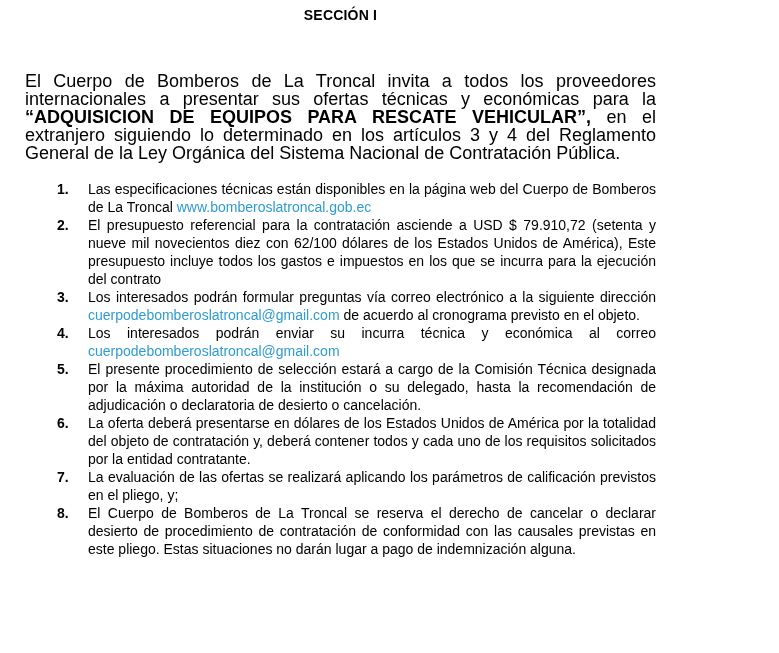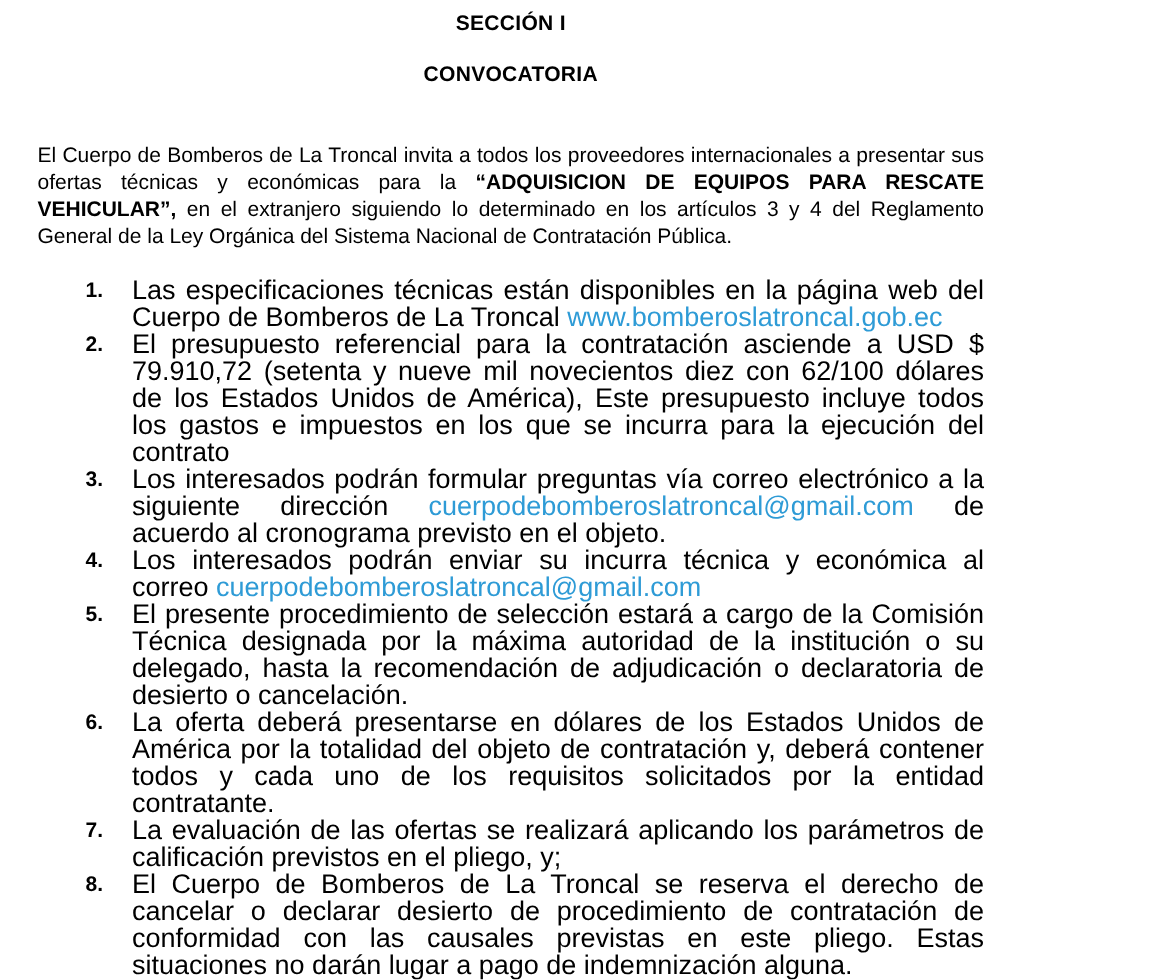--- a/index.html
+++ b/index.html
@@ -21,22 +21,22 @@
   .doc-title {
     text-align: center;
     font-weight: bold;
     font-size: 14px;
     line-height: 18px;
     letter-spacing: 0.2px;
     margin: 0;
   }
   .doc-title.second { margin-top: 16px; }
   .intro-par {
-    margin-top: 36px;
-    font-size: 14px;
+    margin-top: 48px;
+    font-size: 18px;
     line-height: 18px;
     text-align: justify;
   }
   .directives-line {
     margin-top: 18px;
     font-size: 14px;
     line-height: 18px;
   }
   .num-list { margin-top: 18px; }
   .list-item {
@@ -45,34 +45,33 @@
     margin-left: 32px;
   }
   .item-number {
     flex: 0 0 31px;
     font-weight: bold;
     font-size: 14px;
     line-height: 18px;
   }
   .item-text {
     flex: 1 1 auto;
-    font-size: 18px;
+    font-size: 14px;
     line-height: 18px;
     text-align: justify;
   }
   .run-normal { color: #000000; }
   .run-bold { font-weight: bold; color: #000000; }
   .run-link { color: #2e9bd6; text-decoration: none; cursor: pointer; }
 </style>
 </head>
 <body>
 
 <div class="page">
   <p class="doc-title">SECCIÓN I</p>
-  <p class="doc-title second">CONVOCATORIA</p>
 
   <div class="intro-par"><span class="run-normal">El Cuerpo de Bomberos de La Troncal invita a todos los proveedores internacionales a presentar sus ofertas técnicas y económicas para la </span><span class="run-bold">“ADQUISICION DE EQUIPOS PARA RESCATE VEHICULAR”,</span><span class="run-normal"> en el extranjero siguiendo lo determinado en los artículos 3 y 4 del Reglamento General de la Ley Orgánica del Sistema Nacional de Contratación Pública.</span></div>
 
 
   <div class="num-list">
     <div class="list-item">
       <span class="item-number">1.</span>
       <span class="item-text"><span class="run-normal">Las especificaciones técnicas están disponibles en la página web del Cuerpo de Bomberos de La Troncal </span><span class="run-link">www.bomberoslatroncal.gob.ec</span></span>
     </div>
     <div class="list-item">

